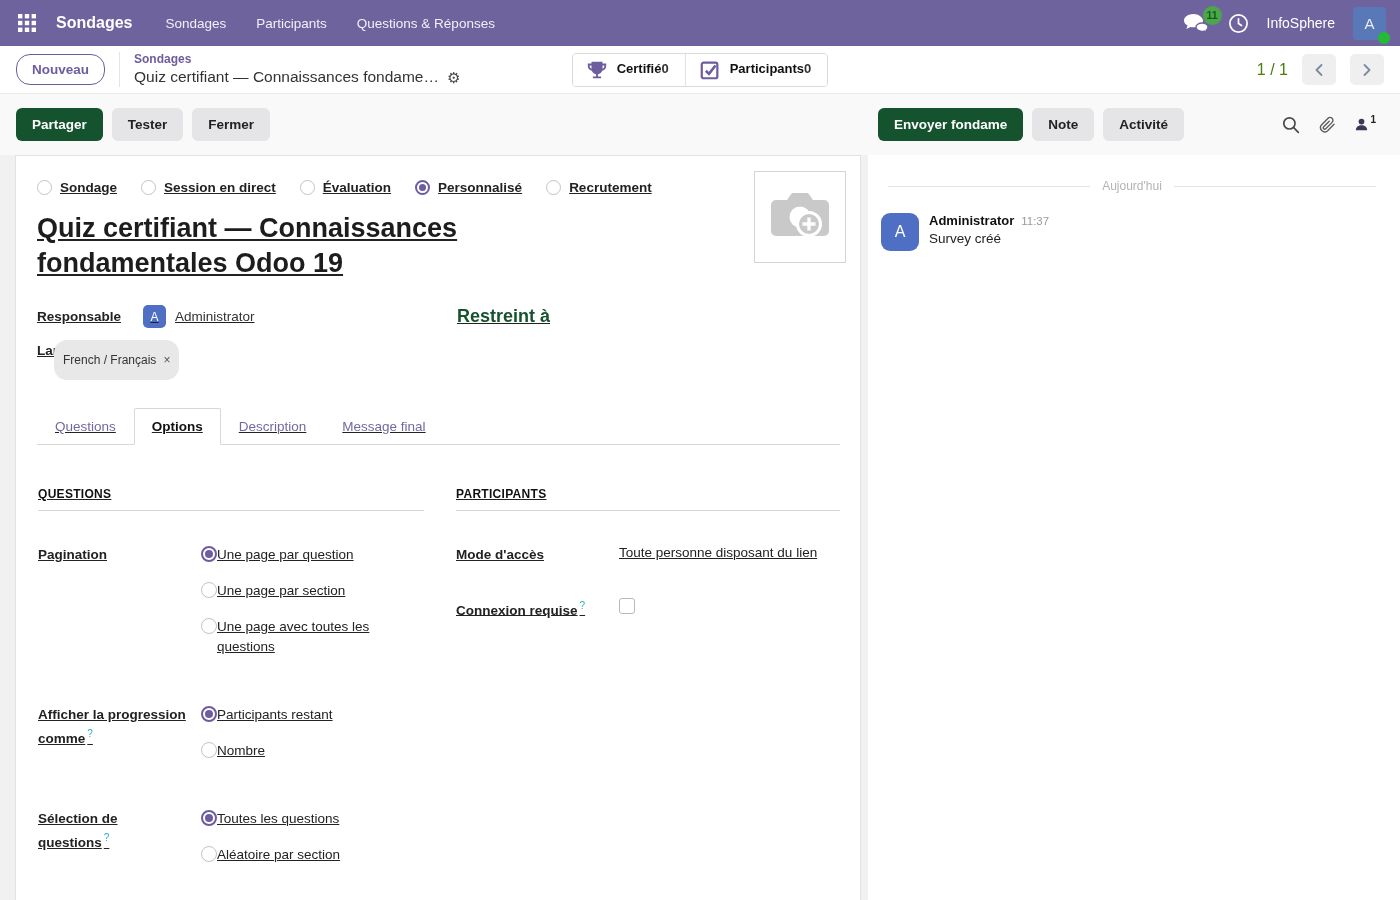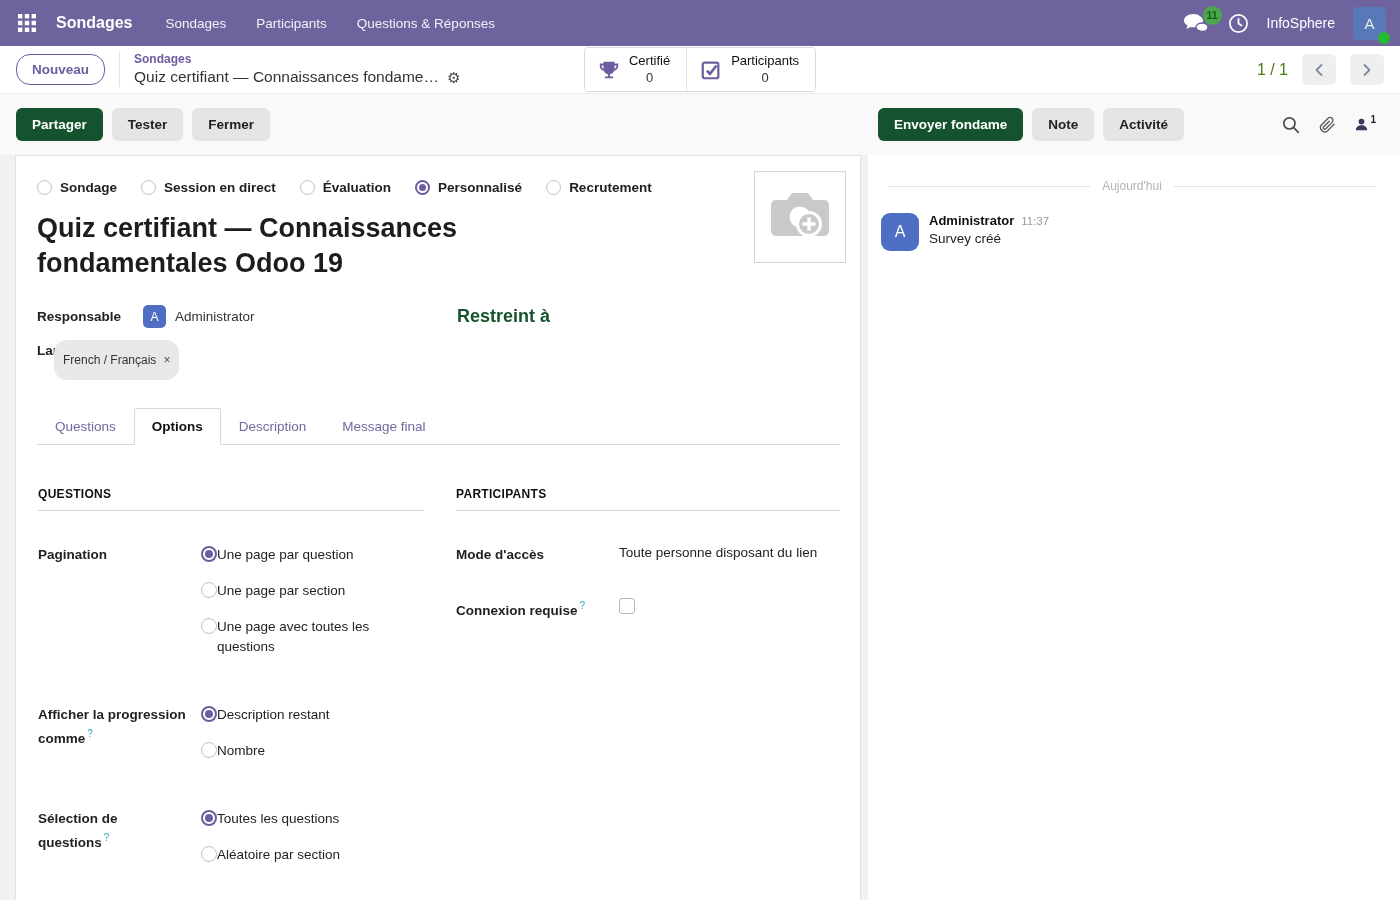--- a/index.html
+++ b/index.html
@@ -25,42 +25,42 @@
   .btn-new { background:#fff; border:1px solid #6d5c9e; color:#6d5c9e; font-weight:700; font-size:13.5px; padding:7px 15px; border-radius:14px; cursor:pointer; }
   .breadcrumb-block { margin-left:14px; padding-left:14px; border-left:1px solid #e4e4e4; display:flex; flex-direction:column; justify-content:center; line-height:1.25; }
   .bc-parent { font-size:12px; font-weight:700; color:#6d5c9e; cursor:pointer; }
   .bc-current-row { display:flex; align-items:center; gap:8px; }
   .bc-current { font-size:15.5px; color:#333; }
   .gear { font-size:15px; color:#4a4a4a; cursor:pointer; line-height:1; }
   .cp-center { display:flex; }
   .stat-group { display:flex; border:1px solid #d9d9d9; border-radius:4px; background:#fff; overflow:hidden; }
   .stat-btn { display:flex; align-items:center; gap:9px; padding:5px 16px 5px 13px; cursor:pointer; background:#fff; border:none; }
   .stat-btn + .stat-btn { border-left:1px solid #e2e2e2; }
-  .stat-text { display:flex; flex-direction:column; align-items:center; line-height:1.25; }
+  .stat-text { display:flex; flex-direction:row; align-items:flex-end; line-height:1.25;font-weight:bold; }
   .stat-label { font-size:13px; color:#111; }
   .stat-value { font-size:13px; color:#333; }
   .cp-right { flex:1; display:flex; align-items:center; justify-content:flex-end; gap:10px; }
   .pager-text { font-size:16px; color:#4d7c0f; margin-right:4px; }
   .pager-btn { width:34px; height:31px; background:#efefef; border:none; border-radius:5px; cursor:pointer; display:flex; align-items:center; justify-content:center; }
   .pager-btn + .pager-btn { margin-left:4px; }
 
   
   .status-row { height:61px; background:#f9f9f9; display:flex; }
   .status-left { width:868px; display:flex; align-items:center; gap:9px; padding-left:16px; }
   .status-right { flex:1; display:flex; align-items:center; padding:0 24px 0 10px; gap:9px; }
   .btn { border:none; border-radius:6px; padding:9px 16px; font-size:13.5px; font-weight:700; cursor:pointer; font-family:inherit; }
   .btn-primary { background:#14532d; color:#fff; }
   .btn-secondary { background:#e5e4e7; color:#222; }
   .chatter-tools { margin-left:auto; display:flex; align-items:center; gap:18px; }
   .tool-icon { cursor:pointer; display:flex; align-items:flex-start; }
   .follower-sup { font-size:10px; font-weight:700; color:#222; margin-left:1px; margin-top:-3px; }
 
   
   .main { display:flex; height:745px; }
-  .form-area { width:868px; background:#f1f1f1; }
+  .form-area { width:868px; background:#f1f1f1;text-decoration:underline; }
   .sheet { background:#fff; border:1px solid #e3e3e3; margin-left:15px; margin-right:7px; min-height:745px; padding:16px 20px 20px 21px; position:relative; }
 
   .type-row { display:flex; align-items:center; gap:24px; margin-top:8px; }
   .type-opt { display:flex; align-items:center; gap:8px; cursor:pointer; }
   .type-opt .t-label { font-size:13.5px; font-weight:700; color:#222; }
   .radio { width:15px; height:15px; border-radius:50%; border:1px solid #c3c3c3; background:#fff; flex:none; position:relative; }
   .radio.sel { border:2px solid #6d5c9e; }
   .radio.sel::after { content:""; position:absolute; inset:2px; border-radius:50%; background:#6d5c9e; }
 
   .sheet-title { font-size:27px; font-weight:600; color:#1d1d1d; line-height:1.3; margin:16px 0 24px; max-width:440px; cursor:text; }
@@ -323,21 +323,21 @@
                   <span class="r-label">Une page avec toutes les questions</span>
                 </div>
               </div>
             </div>
 
             <div class="opt-row">
               <span class="opt-label"><span>Afficher la progression comme</span><span class="help">?</span></span>
               <div class="opt-control">
                 <div class="radio-opt">
                   <span class="radio sel"></span>
-                  <span class="r-label">Description restant</span>
+                  <span class="r-label">Participants restant</span>
                 </div>
                 <div class="radio-opt">
                   <span class="radio"></span>
                   <span class="r-label">Nombre</span>
                 </div>
               </div>
             </div>
 
             <div class="opt-row">
               <span class="opt-label"><span>Sélection de questions</span><span class="help">?</span></span>

